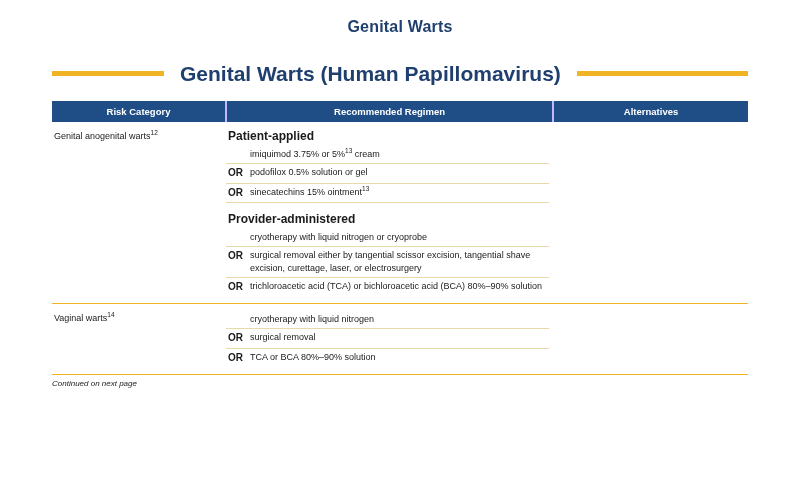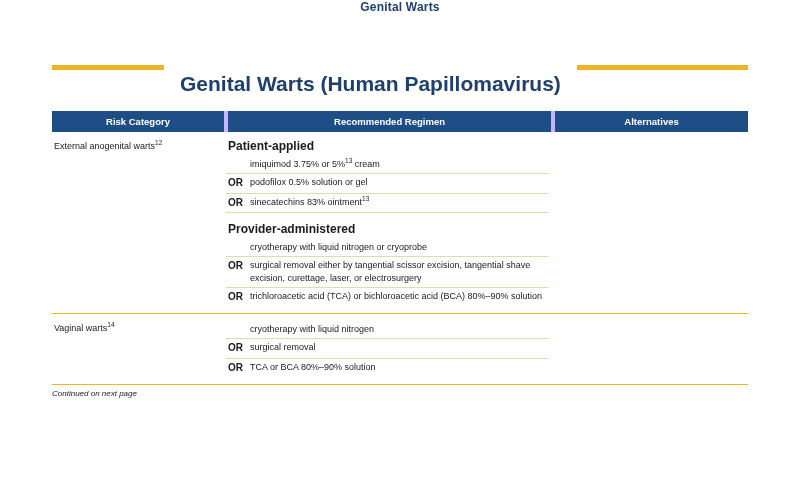--- a/index.html
+++ b/index.html
@@ -16,24 +16,25 @@
   }
   .page {
     position: relative;
     width: 800px;
     height: 480px;
     box-sizing: border-box;
     padding: 0;
   }
   .running-head {
     text-align: center;
-    font-size: 12px;
+    font-size: 16px;
     font-weight: bold;
     color: #1f3f6e;
     letter-spacing: 0.2px;
+    padding-top: 18px;
   }
   .title-row {
     display: flex;
     align-items: center;
     margin: 26px 52px 0 52px;
     gap: 10px;
   }
   .title-rule {
     height: 5px;
     background: #f0b323;
@@ -42,38 +43,37 @@
   .title-rule.right {
     flex: 1 1 auto;
   }
   .doc-title {
     font-size: 21px;
     font-weight: bold;
     color: #1f3f6e;
     white-space: nowrap;
     padding: 0 6px;
     line-height: 1.1;
-    margin-top: 32px;
   }
   .table-wrap {
     margin: 16px 52px 0 52px;
   }
   table.regimen {
     width: 100%;
     border-collapse: collapse;
     table-layout: fixed;
   }
   thead th {
     background: #1f4e87;
     color: #ffffff;
     font-size: 9.5px;
     font-weight: bold;
     text-align: center;
     padding: 5px 4px;
-    border-right: 4px solid #c4b5fd;
+    border-right: 2px solid #c4b5fd;
   }
   thead th:last-child { border-right: none; margin-left: 31px; }
   col.c1 { width: 25%; }
   col.c2 { width: 47%; }
   col.c3 { width: 28%; }
 
   tbody td {
     vertical-align: top;
     font-size: 9px;
     padding: 0;
@@ -164,38 +164,38 @@
         <tr>
           <th>Risk Category</th>
           <th>Recommended Regimen</th>
           <th>Alternatives</th>
         </tr>
       </thead>
       <tbody>
 
         <tr>
           <td class="catcell">
-            <span>External anogenital warts</span><span class="sup">12</span>
+            <span>Genital anogenital warts</span><span class="sup">12</span>
           </td>
           <td class="regcell">
             <div class="subhead">Patient-applied</div>
 
             <div class="opt">
               <span class="or"></span>
               <span class="txt"><span>imiquimod 3.75% or 5%</span><span class="sup">13</span><span> cream</span></span>
             </div>
 
             <div class="opt">
               <span class="or">OR</span>
               <span class="txt">podofilox 0.5% solution or gel</span>
             </div>
 
             <div class="opt">
               <span class="or">OR</span>
-              <span class="txt"><span>sinecatechins 83% ointment</span><span class="sup">13</span></span>
+              <span class="txt"><span>sinecatechins 15% ointment</span><span class="sup">13</span></span>
             </div>
 
             <div class="subhead second">Provider-administered</div>
 
             <div class="opt">
               <span class="or"></span>
               <span class="txt">cryotherapy with liquid nitrogen or cryoprobe</span>
             </div>
 
             <div class="opt">

